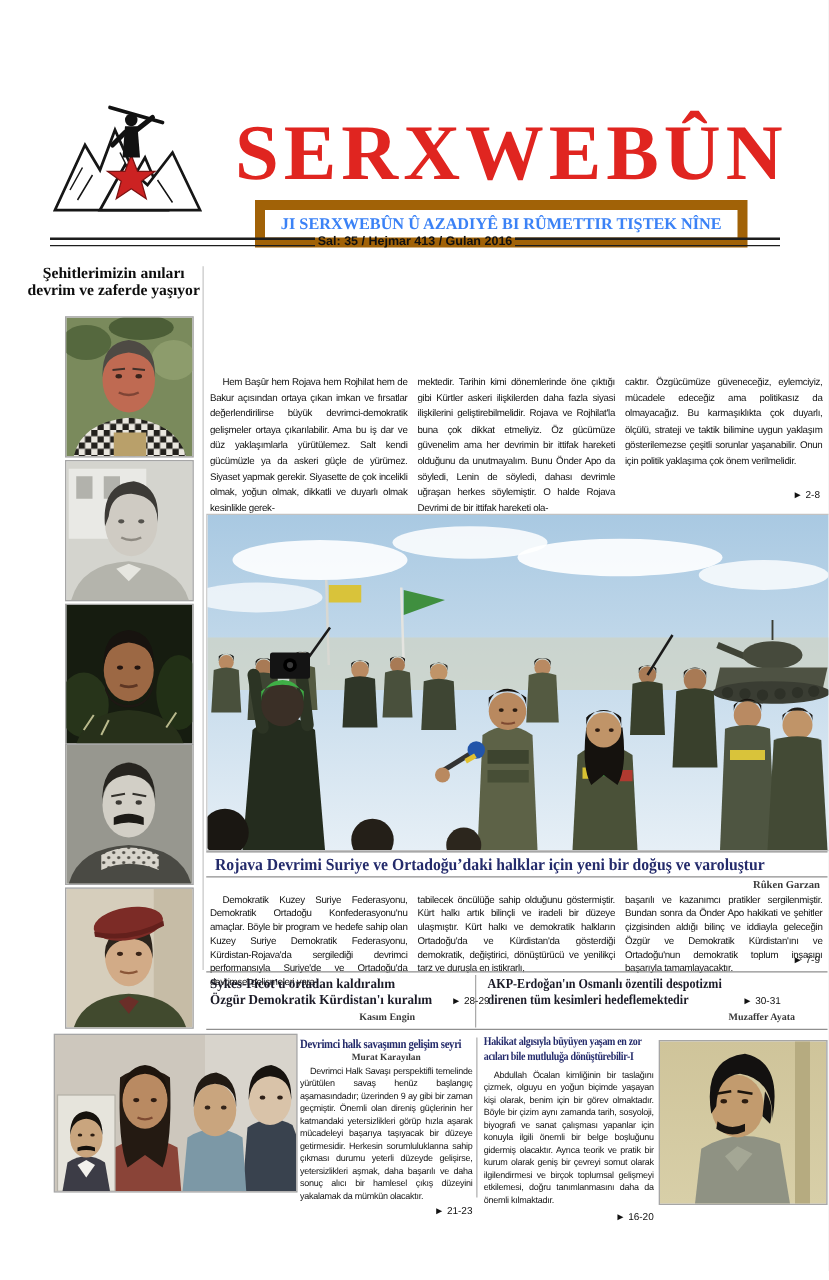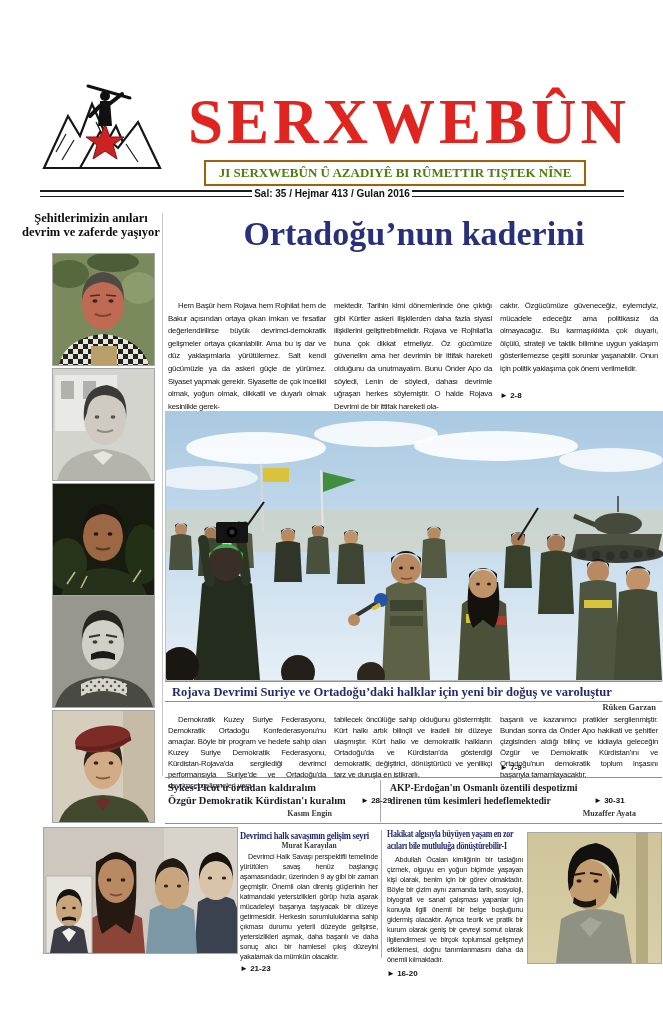--- a/index.html
+++ b/index.html
@@ -4,41 +4,41 @@
 <style>
   html,body{margin:0;padding:0;background:#e9e9e9;}
   #page{position:relative;width:663px;height:1024px;background:#ffffff;overflow:hidden;
         font-family:"Liberation Sans",sans-serif;color:#1a1a1a;}
   .abs{position:absolute;}
 
   
   .masthead-title{left:158px;top:86px;width:502px;height:74px;text-align:center;
     font-family:"Liberation Serif",serif;font-weight:bold;font-size:63px;line-height:72px;
     letter-spacing:4px;color:#e02520;}
-  .slogan-box{left:204px;top:160px;width:378px;height:22px;border:2px solid #a16207;
+  .slogan-box{left:204px;top:160px;width:378px;height:22px;border:8px solid #a16207;
     display:flex;align-items:center;justify-content:center;
-    font-family:"Liberation Serif",serif;font-weight:bold;font-size:13px;color:#4d7c0f;white-space:nowrap;}
+    font-family:"Liberation Serif",serif;font-weight:bold;font-size:13px;color:#3b82f6;white-space:nowrap;}
   .dateline-row{left:40px;top:188px;width:584px;height:10px;display:flex;align-items:center;gap:2px;}
   .dateline-rule{flex:1;height:4px;border-top:2px solid #1d1d1d;border-bottom:1px solid #1d1d1d;}
   .dateline-text{font-weight:bold;font-size:10px;color:#111;white-space:nowrap;}
 
   
   .sidebar-title{left:20px;top:211px;width:142px;text-align:center;
     font-family:"Liberation Serif",serif;font-weight:bold;font-size:12.5px;line-height:14px;color:#0d0d0d;}
   .photo{border:1px solid #a6a6a6;background:#ddd;overflow:hidden;}
   .photo svg{display:block;}
   .v-rule{left:162px;top:213px;width:1px;height:563px;background:#c7c7c7;}
 
   
   .headline{left:170px;top:215px;width:488px;text-align:center;
     font-family:"Liberation Serif",serif;font-weight:bold;font-size:34px;line-height:38px;color:#28307a;}
   .bodycol{font-size:7.8px;letter-spacing:-0.25px;line-height:12.6px;text-align:justify;color:#141414;}
   .bodycol.first{text-indent:10px;}
   .fcol{font-size:7.8px;letter-spacing:-0.25px;line-height:11px;text-align:justify;color:#141414;}
-  .pageref{font-weight:bold;font-size:8px;color:#111;text-align:left;white-space:nowrap;}
+  .pageref{font-weight:normal;font-size:8px;color:#111;text-align:right;white-space:nowrap;}
 
   
   .h-rule{background:#8f8f8f;height:1px;}
   .feature-headline{left:172px;top:684px;width:486px;font-family:"Liberation Serif",serif;
     font-weight:bold;font-size:13.5px;color:#242b6b;white-space:nowrap;
     transform:scaleX(.93);transform-origin:left center;}
   .feature-byline{left:400px;top:702px;width:256px;text-align:right;
     font-family:"Liberation Serif",serif;font-weight:bold;font-size:8.5px;color:#3a3a3a;}
 
   
@@ -208,21 +208,20 @@
       <path d="M18,104 L25,114 L32,104 L25,100 Z" fill="#f2f1ec"></path>
       <ellipse cx="25" cy="82" rx="13" ry="16" fill="#c9a57e"></ellipse>
       <path d="M12,80 Q12,62 25,61 Q38,62 38,80 Q36,68 25,67 Q14,68 12,80 Z" fill="#16120d"></path>
       <path d="M18,90 Q25,87 32,90 L32,93 Q25,91 18,93 Z" fill="#14100c"></path>
       <ellipse cx="20" cy="80" rx="1.8" ry="1.3" fill="#2c1d12"></ellipse>
         <ellipse cx="30" cy="80" rx="1.8" ry="1.3" fill="#2c1d12"></ellipse>
     </svg>
   </div>
 
   <div class="abs headline">
-    <div>Ortadoğu’nun kaderini</div>
   </div>
 
   <div class="abs bodycol first" style="left:168px;top:300px;width:158px;">Hem Başûr hem Rojava hem Rojhilat hem de Bakur açısından ortaya çıkan imkan ve fırsatlar değerlendirilirse büyük devrimci-demokratik gelişmeler ortaya çıkarılabilir. Ama bu iş dar ve düz yaklaşımlarla yürütülemez. Salt kendi gücümüzle ya da askeri güçle de yürümez. Siyaset yapmak gerekir. Siyasette de çok incelikli olmak, yoğun olmak, dikkatli ve duyarlı olmak kesinlikle gerek-</div>
   <div class="abs bodycol" style="left:334px;top:300px;width:158px;">mektedir. Tarihin kimi dönemlerinde öne çıktığı gibi Kürtler askeri ilişkilerden daha fazla siyasi ilişkilerini geliştirebilmelidir. Rojava ve Rojhilat'la buna çok dikkat etmeliyiz. Öz gücümüze güvenelim ama her devrimin bir ittifak hareketi olduğunu da unutmayalım. Bunu Önder Apo da söyledi, Lenin de söyledi, dahası devrimle uğraşan herkes söylemiştir. O halde Rojava Devrimi de bir ittifak hareketi ola-</div>
   <div class="abs bodycol" style="left:500px;top:300px;width:158px;">caktır. Özgücümüze güveneceğiz, eylemciyiz, mücadele edeceğiz ama politikasız da olmayacağız. Bu karmaşıklıkta çok duyarlı, ölçülü, strateji ve taktik bilimine uygun yaklaşım gösterilemezse çeşitli sorunlar yaşanabilir. Onun için politik yaklaşıma çok önem verilmelidir.</div>
   <div class="abs pageref" style="left:500px;top:391px;width:156px;">► 2-8</div>
 
   <div class="abs" style="left:165px;top:411px;width:497px;height:268px;border:1px solid #c2c2c2;">
     <svg width="497" height="268" viewBox="0 0 497 268">
       <defs>

